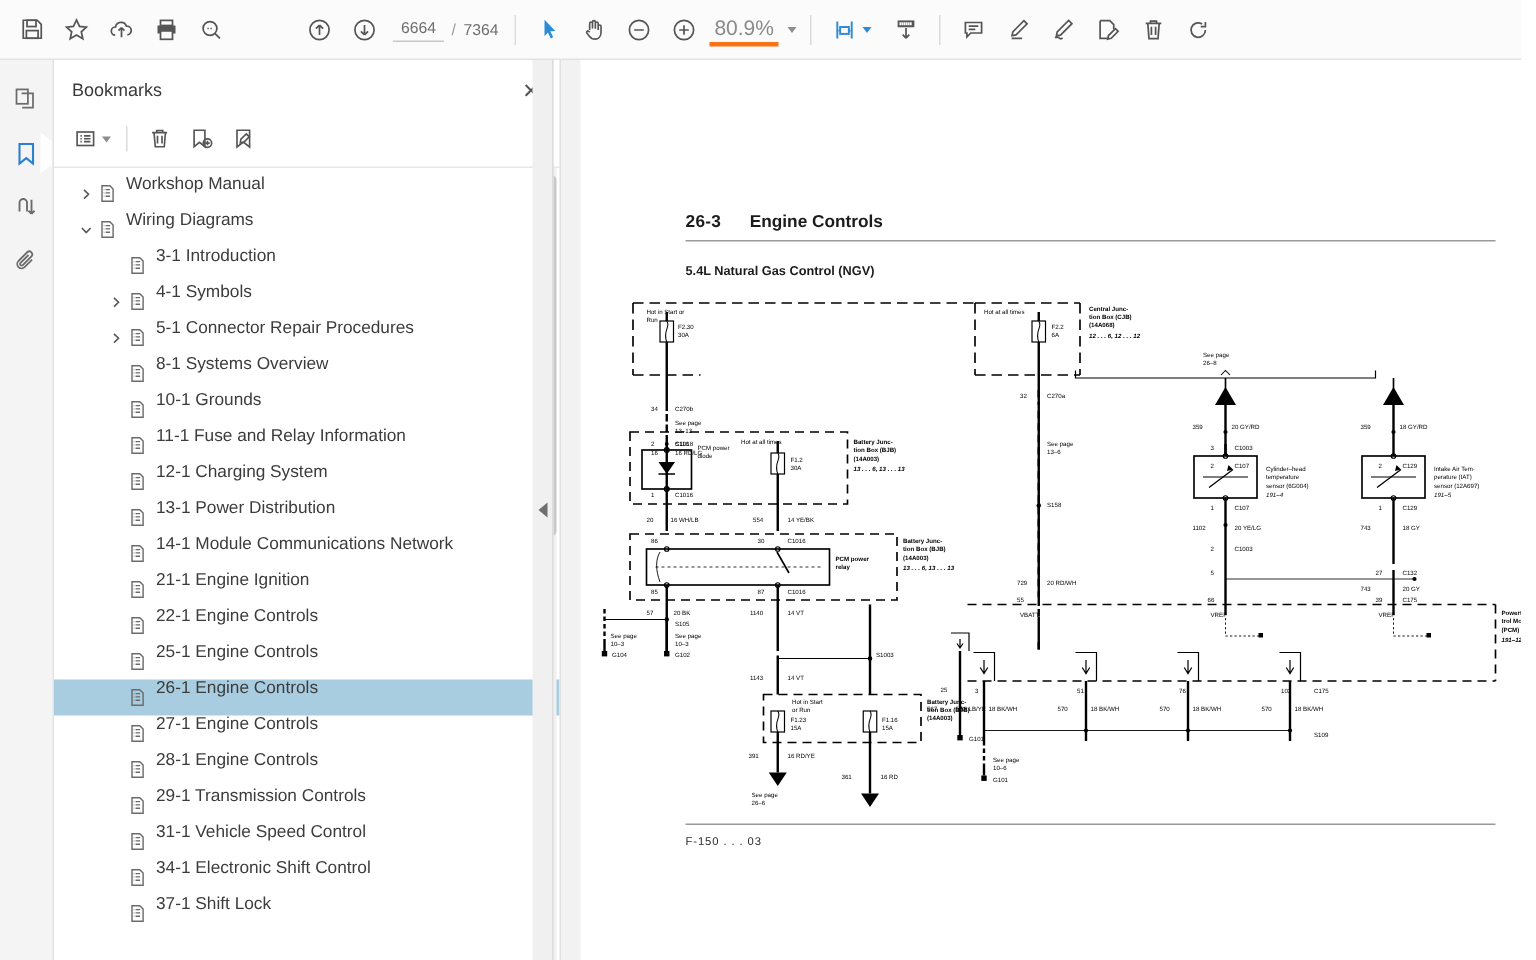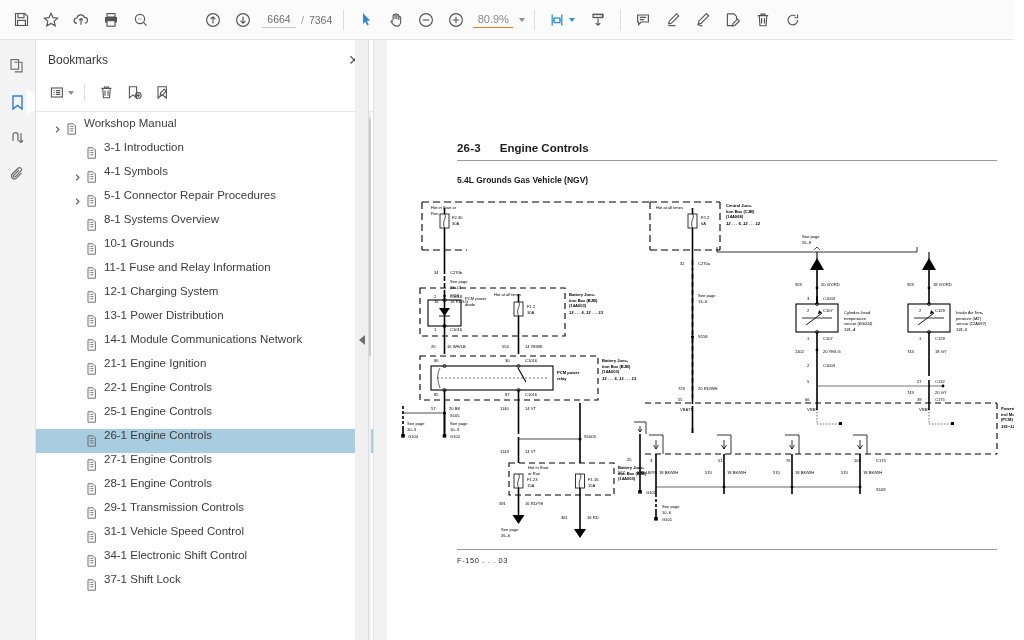--- a/index.html
+++ b/index.html
@@ -30,21 +30,21 @@
     display:flex;align-items:center;gap:5px;font-size:10.5px;color:#7a7a7a;margin:0 4px;
   }
   .page-cur{
     border-bottom:1px solid #c8c8c8;padding:1px 4px 2px 4px;min-width:26px;text-align:center;
     color:#6e6e6e;
   }
   .page-sl{color:#9a9a9a;}
   .page-tot{color:#6e6e6e;}
   .zoom-field{display:flex;align-items:center;gap:6px;margin:0 2px;}
   .zoom-val{
-    font-size:11px;color:#8a8a8a;border-bottom:1px solid #f97316;
+    font-size:14px;color:#8a8a8a;border-bottom:3px solid #f97316;
     padding:1px 3px 2px 3px;min-width:34px;text-align:center;
   }
   .caret{width:0;height:0;border-left:3.5px solid transparent;border-right:3.5px solid transparent;
          border-top:4px solid #8d8d8d;}
   .caret.blue{border-top-color:#2d8cd6;}
 
   
   .main{flex:1;display:flex;min-height:0;position:relative;}
 
   
@@ -383,20 +383,35 @@
               </span>
               <span class="bm-ico">
                 <svg width="11" height="12" viewBox="0 0 11 12" fill="none" stroke="currentColor" stroke-width="0.95">
                   <path d="M1 .8h5.2L8.4 3v8.2H1z"></path>
                   <path d="M3.4 3.4h3M3.4 5.6h3M3.4 7.8h3" stroke-width="0.9"></path>
                   <path d="M2.2 3.4h.3M2.2 5.6h.3M2.2 7.8h.3" stroke-width="1.1"></path>
                 </svg>
               </span>
               <span class="bm-label">Workshop Manual</span>
             </div>
+            <div class="bm-row" style="padding-left: 14px;">
+              <span class="bm-twisty">
+                <svg width="9" height="9" viewBox="0 0 9 9" fill="none" stroke="currentColor" stroke-width="1.1">
+                  <path d="M1.6 3L4.5 6 7.4 3"></path>
+                </svg>
+              </span>
+              <span class="bm-ico">
+                <svg width="11" height="12" viewBox="0 0 11 12" fill="none" stroke="currentColor" stroke-width="0.95">
+                  <path d="M1 .8h5.2L8.4 3v8.2H1z"></path>
+                  <path d="M3.4 3.4h3M3.4 5.6h3M3.4 7.8h3" stroke-width="0.9"></path>
+                  <path d="M2.2 3.4h.3M2.2 5.6h.3M2.2 7.8h.3" stroke-width="1.1"></path>
+                </svg>
+              </span>
+              <span class="bm-label">Wiring Diagrams</span>
+            </div>
             <div class="bm-row" style="padding-left: 34px;">
               <span class="bm-twisty"></span>
               <span class="bm-ico">
                 <svg width="11" height="12" viewBox="0 0 11 12" fill="none" stroke="currentColor" stroke-width="0.95">
                   <path d="M1 .8h5.2L8.4 3v8.2H1z"></path>
                   <path d="M3.4 3.4h3M3.4 5.6h3M3.4 7.8h3" stroke-width="0.9"></path>
                   <path d="M2.2 3.4h.3M2.2 5.6h.3M2.2 7.8h.3" stroke-width="1.1"></path>
                 </svg>
               </span>
               <span class="bm-label">3-1 Introduction</span>
@@ -617,21 +632,21 @@
 
     <div class="viewer">
       <div class="page">
         <div class="page-inner">
 
           <div class="doc-hdr">
             <span class="num">26-3</span>
             <span class="ttl">Engine Controls</span>
           </div>
           <div class="doc-rule"></div>
-          <div class="doc-sub">5.4L Grounds Gas Vehicle (NGV)</div>
+          <div class="doc-sub">5.4L Natural Gas Control (NGV)</div>
 
           <div class="schem">
             <svg viewBox="0 0 656 350" width="656" height="350" font-family="Liberation Sans, sans-serif" font-size="4.2" fill="#000">
               <g stroke="#000" fill="none">
 
                 <path d="M35 12 h228" stroke-width="1.1" stroke-dasharray="7 4"></path>
                 <path d="M35 12 v48" stroke-width="1.1" stroke-dasharray="7 4"></path>
                 <path d="M35 60 h45" stroke-width="1.1" stroke-dasharray="7 4"></path>
 
                 <path d="M263 12 h70" stroke-width="1.1" stroke-dasharray="7 4"></path>

